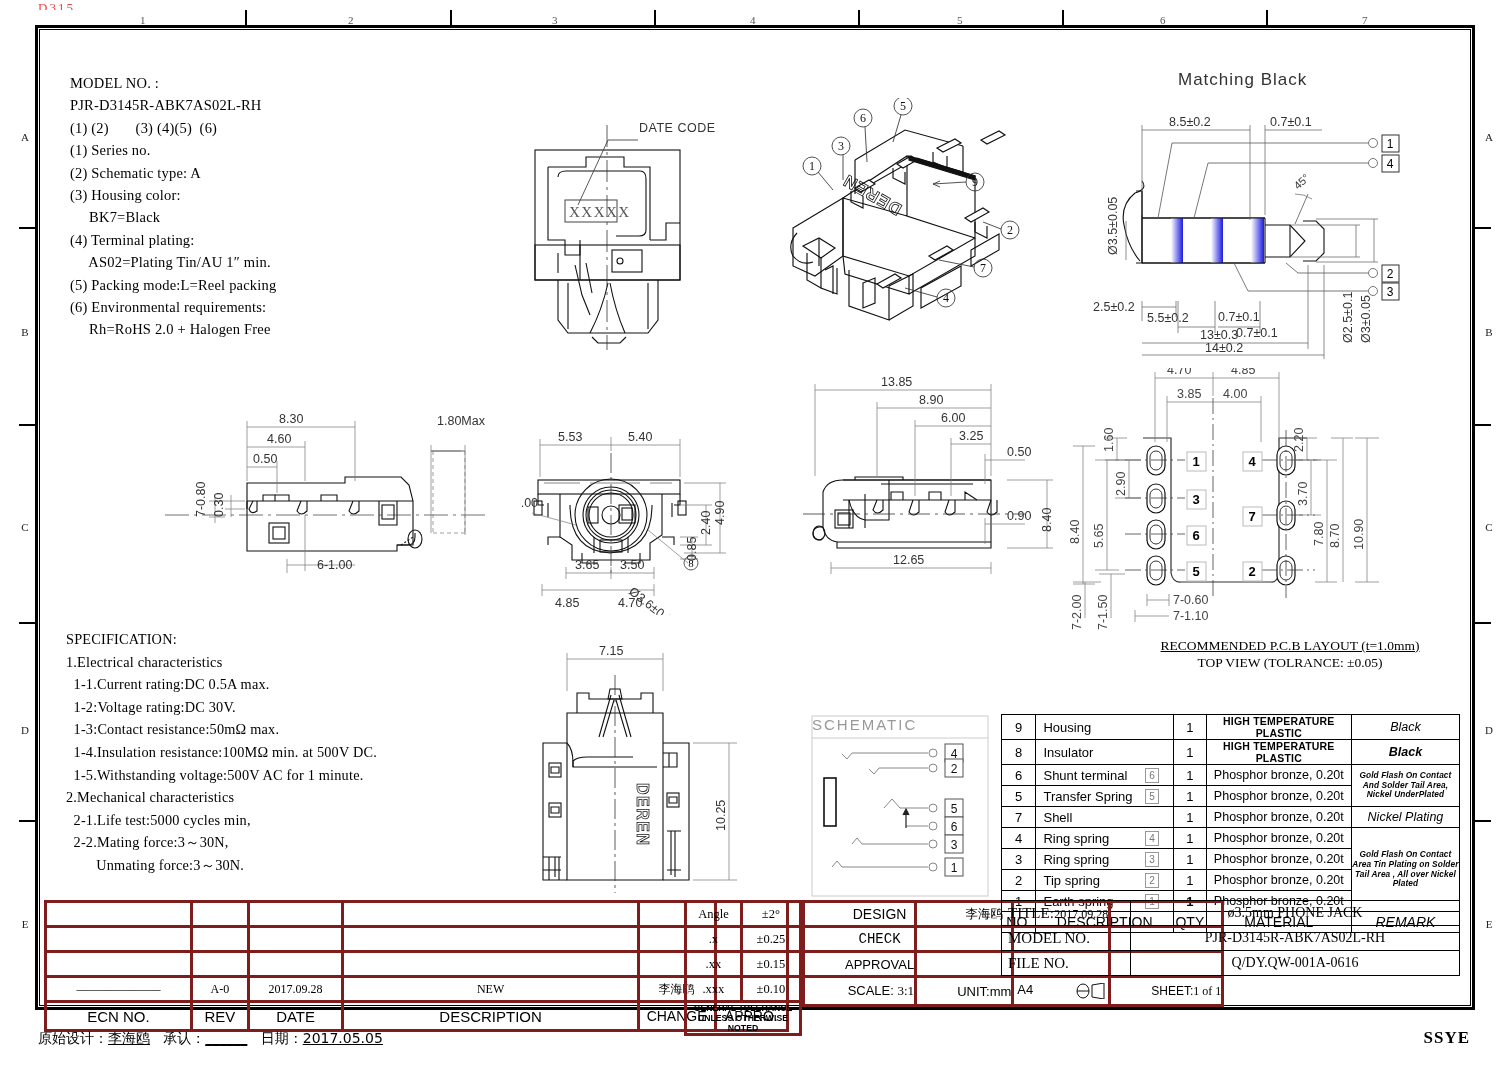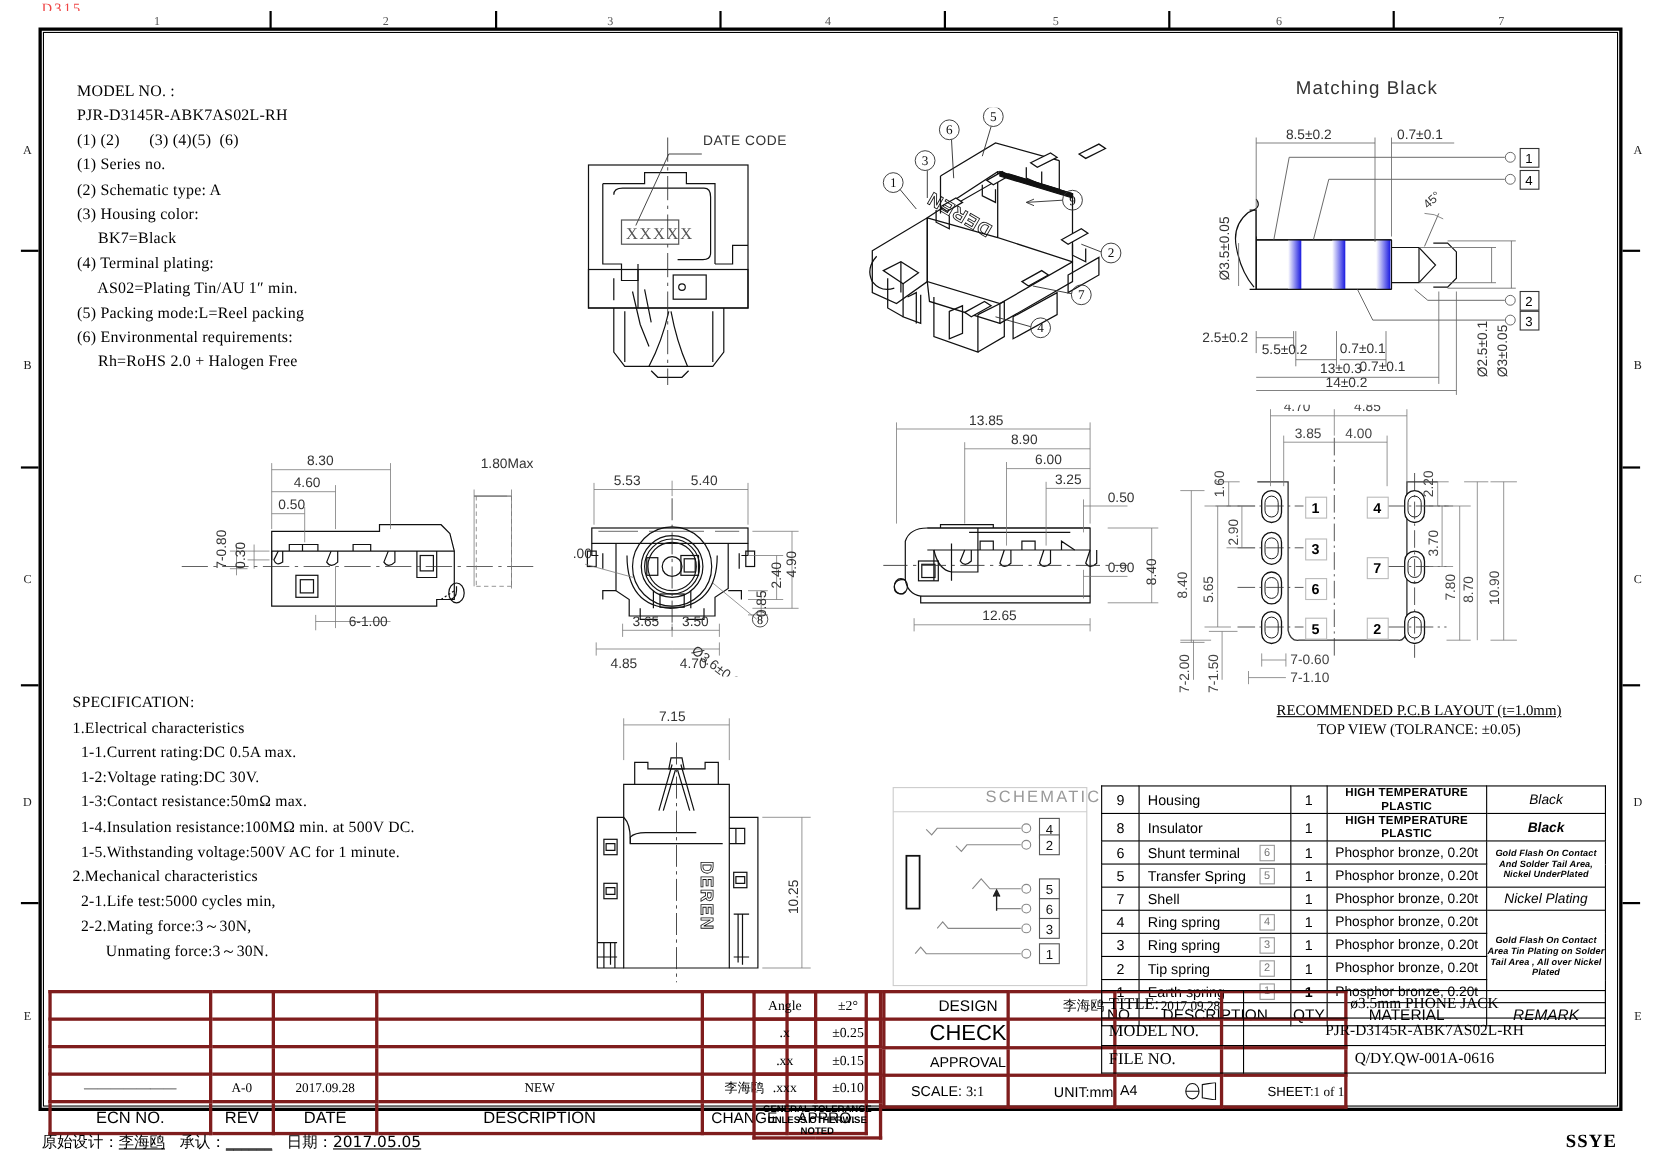--- a/index.html
+++ b/index.html
@@ -608,21 +608,21 @@
           <text x="148" y="101">5</text>
         <rect x="139" y="105" width="18" height="18" fill="#fff" stroke="#555"></rect>
           <text x="148" y="119">6</text>
         <rect x="139" y="123" width="18" height="18" fill="#fff" stroke="#555"></rect>
           <text x="148" y="137">3</text>
         <rect x="139" y="146" width="18" height="18" fill="#fff" stroke="#555"></rect>
           <text x="148" y="160">1</text>
       </g>
     </svg>
   </div>
-  <div class="schem-title" style="left:896px;top:716px;">SCHEMATIC</div>
+  <div class="schem-title" style="left:812px;top:716px;">SCHEMATIC</div>
 
   <table class="bom">
     <tbody>
         <tr>
       <td class="c-no">9</td>
       <td class="c-desc"><span>Housing</span></td>
       <td class="c-qty">1</td>
       <td class="c-mat bold11">HIGH  TEMPERATURE  PLASTIC</td>
       <td class="c-rem">Black</td>
     </tr>
@@ -762,33 +762,33 @@
 
   <table class="tb appr">
     <tbody>
         <tr>
       <td style="width:54px;height:22px;font-size:14px;">DESIGN</td>
       <td class="cn" style="width:52px;font-size:12.5px;">李海鸥</td>
       <td style="width:56px;font-family:'Liberation Serif',serif;font-size:12px;">2017.09.28</td>
       <td style="width:37px;"></td>
     </tr>
     <tr>
-      <td style="height:22px;font-size:20px;">CHECK</td>
+      <td style="height:22px;font-size:14px;font-family:Liberation Mono, monospace;">CHECK</td>
       <td></td>
       <td></td>
       <td></td>
     </tr>
     <tr>
       <td style="height:22px;font-size:13px;">APPROVAL</td>
       <td></td>
       <td></td>
       <td></td>
     </tr>
     <tr>
-      <td style="height:26px;font-size:13px;text-align:center;padding-left:3px;">
+      <td style="height:26px;font-size:13px;text-align:right;padding-left:3px;">
         <span>SCALE:</span>
         <span style="font-family:'Liberation Serif',serif;">3:1</span>
       </td>
       <td style="font-size:13px;">UNIT:mm</td>
       <td style="font-size:13px;position:relative;">
         <span style="position:absolute;left:3px;top:4px;">A4</span>
         <svg width="30" height="16" style="position:absolute;right:2px;top:5px;">
           <ellipse cx="7" cy="8" rx="6" ry="7" fill="none" stroke="#111"></ellipse>
           <line x1="1" y1="8" x2="13" y2="8" stroke="#111"></line>
           <path d="M16 2 L28 0 L28 16 L16 14 Z" fill="none" stroke="#111"></path>

